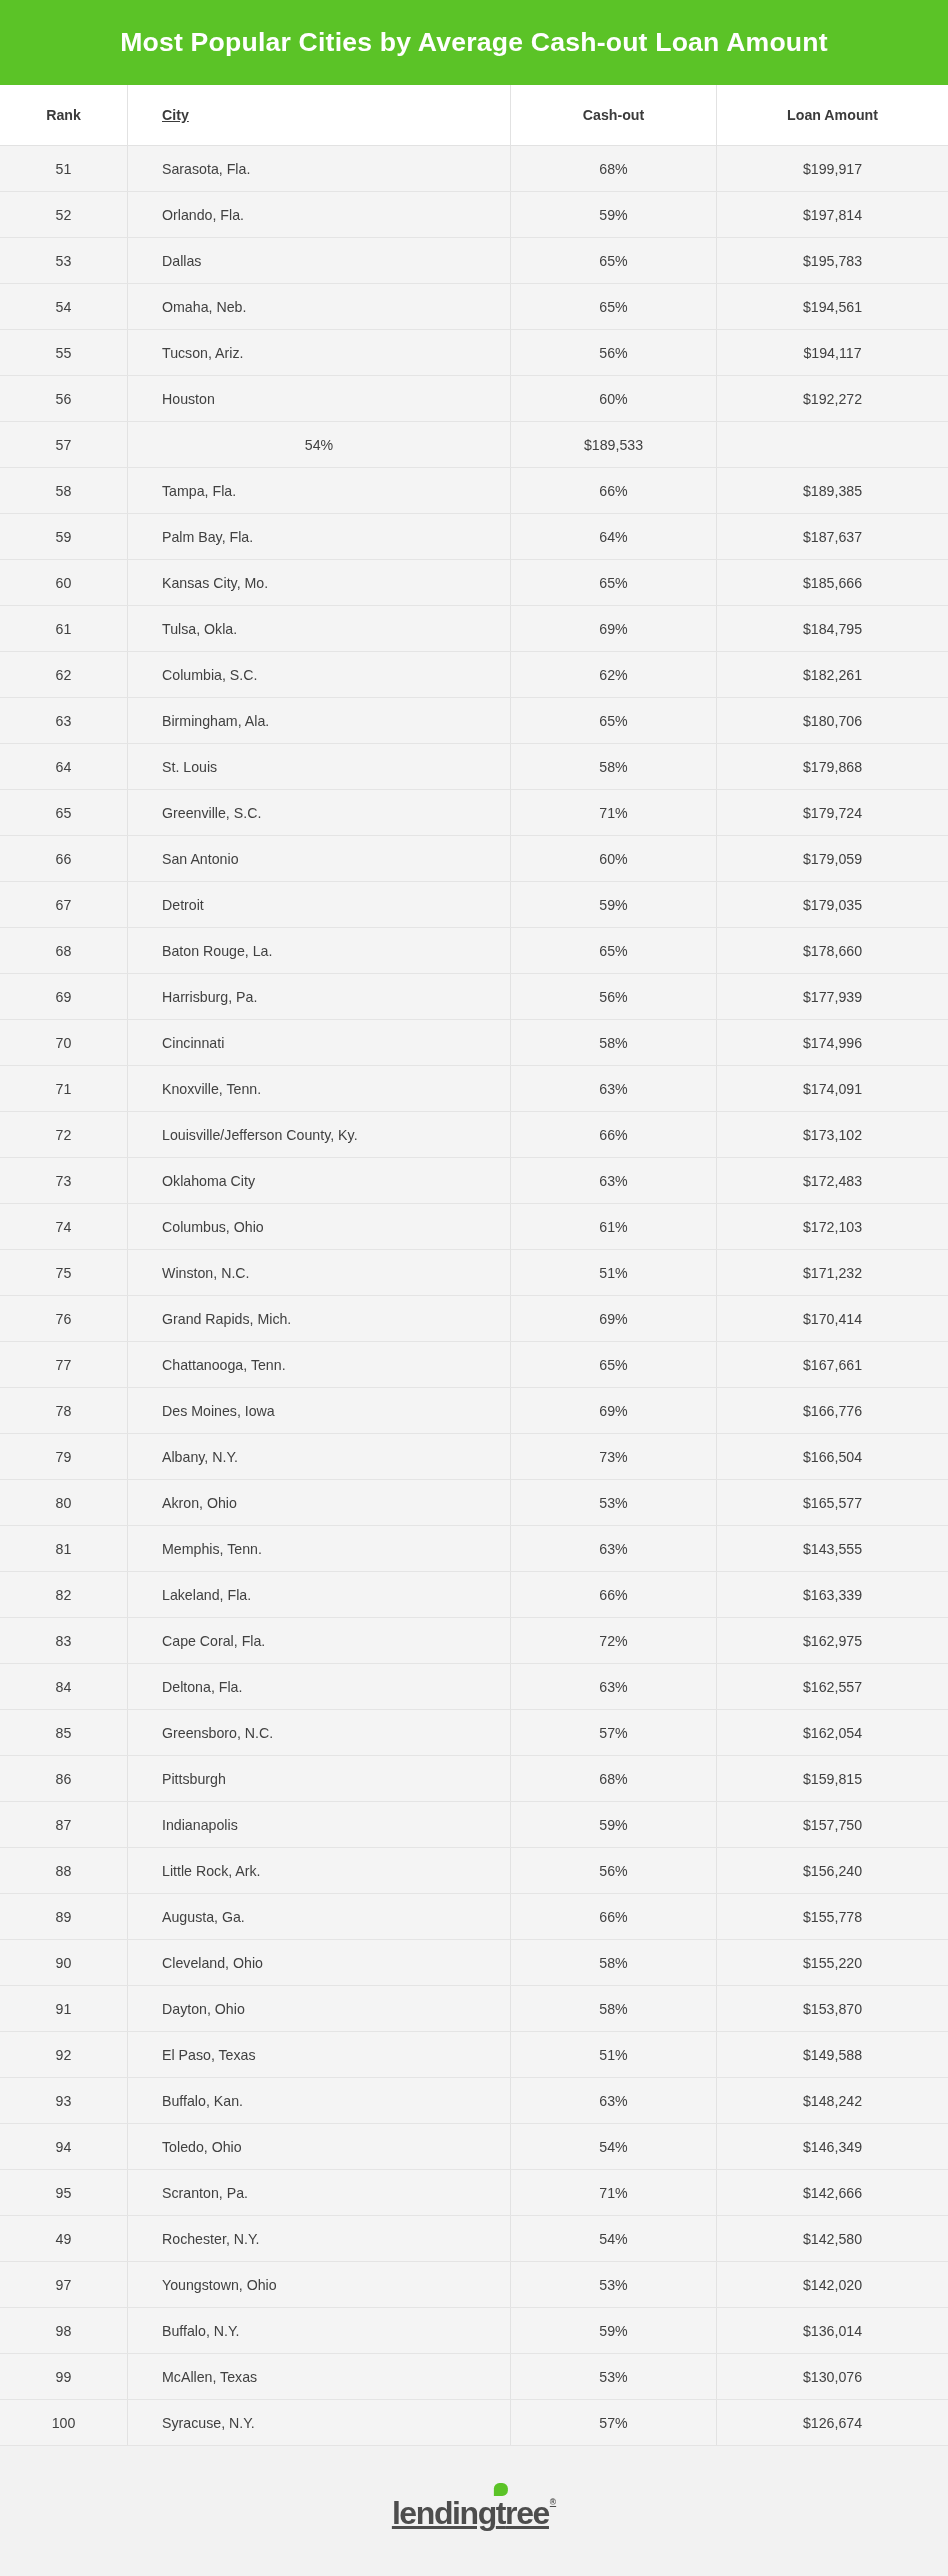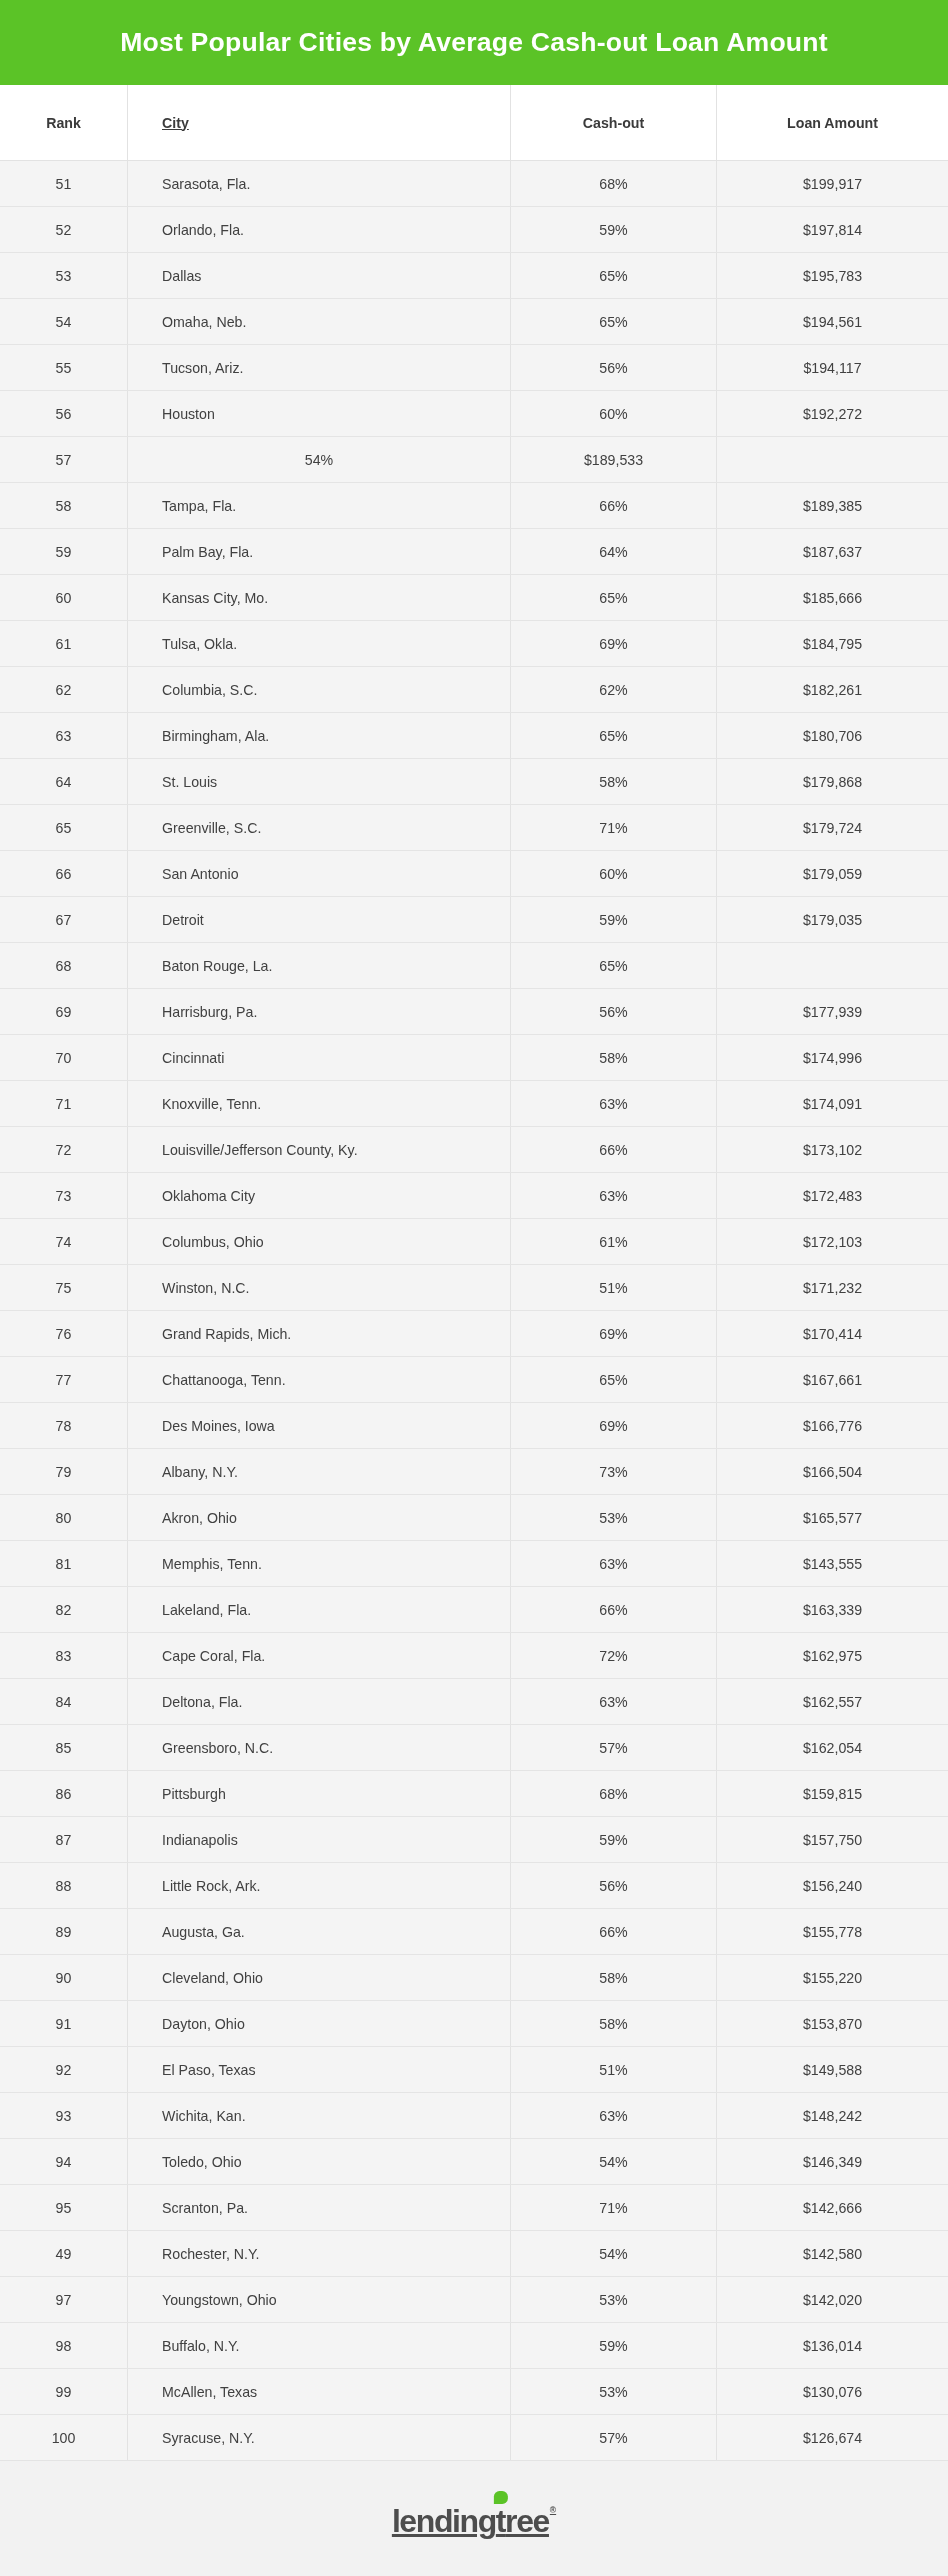--- a/index.html
+++ b/index.html
@@ -34,21 +34,21 @@
     letter-spacing: 0.2px;
   }
 
   
   .table { flex: 0 0 auto; }
   .thead, .tr {
     display: grid;
     grid-template-columns: 128px 383px 206px 231px;
   }
   .thead {
-    height: 76px;
+    height: 61px;
     background: #ffffff;
     border-bottom: 0.9px solid #e2e2e2;
   }
   .th {
     display: flex;
     align-items: center;
     justify-content: center;
     font-size: 14.2px;
     font-weight: 700;
     color: #3b3b3b;
@@ -241,20 +241,21 @@
     <div class="td rank">67</div>
     <div class="td city">Detroit</div>
     <div class="td cashout">59%</div>
     <div class="td amount">$179,035</div>
   </div>
 
   <div class="tr">
     <div class="td rank">68</div>
     <div class="td city">Baton Rouge, La.</div>
     <div class="td cashout">65%</div>
+    <div class="td amount">$178,660</div>
   </div>
 
   <div class="tr">
     <div class="td rank">69</div>
     <div class="td city">Harrisburg, Pa.</div>
     <div class="td cashout">56%</div>
     <div class="td amount">$177,939</div>
   </div>
 
   <div class="tr">
@@ -413,21 +414,21 @@
 
   <div class="tr">
     <div class="td rank">92</div>
     <div class="td city">El Paso, Texas</div>
     <div class="td cashout">51%</div>
     <div class="td amount">$149,588</div>
   </div>
 
   <div class="tr">
     <div class="td rank">93</div>
-    <div class="td city">Wichita, Kan.</div>
+    <div class="td city">Buffalo, Kan.</div>
     <div class="td cashout">63%</div>
     <div class="td amount">$148,242</div>
   </div>
 
   <div class="tr">
     <div class="td rank">94</div>
     <div class="td city">Toledo, Ohio</div>
     <div class="td cashout">54%</div>
     <div class="td amount">$146,349</div>
   </div>

